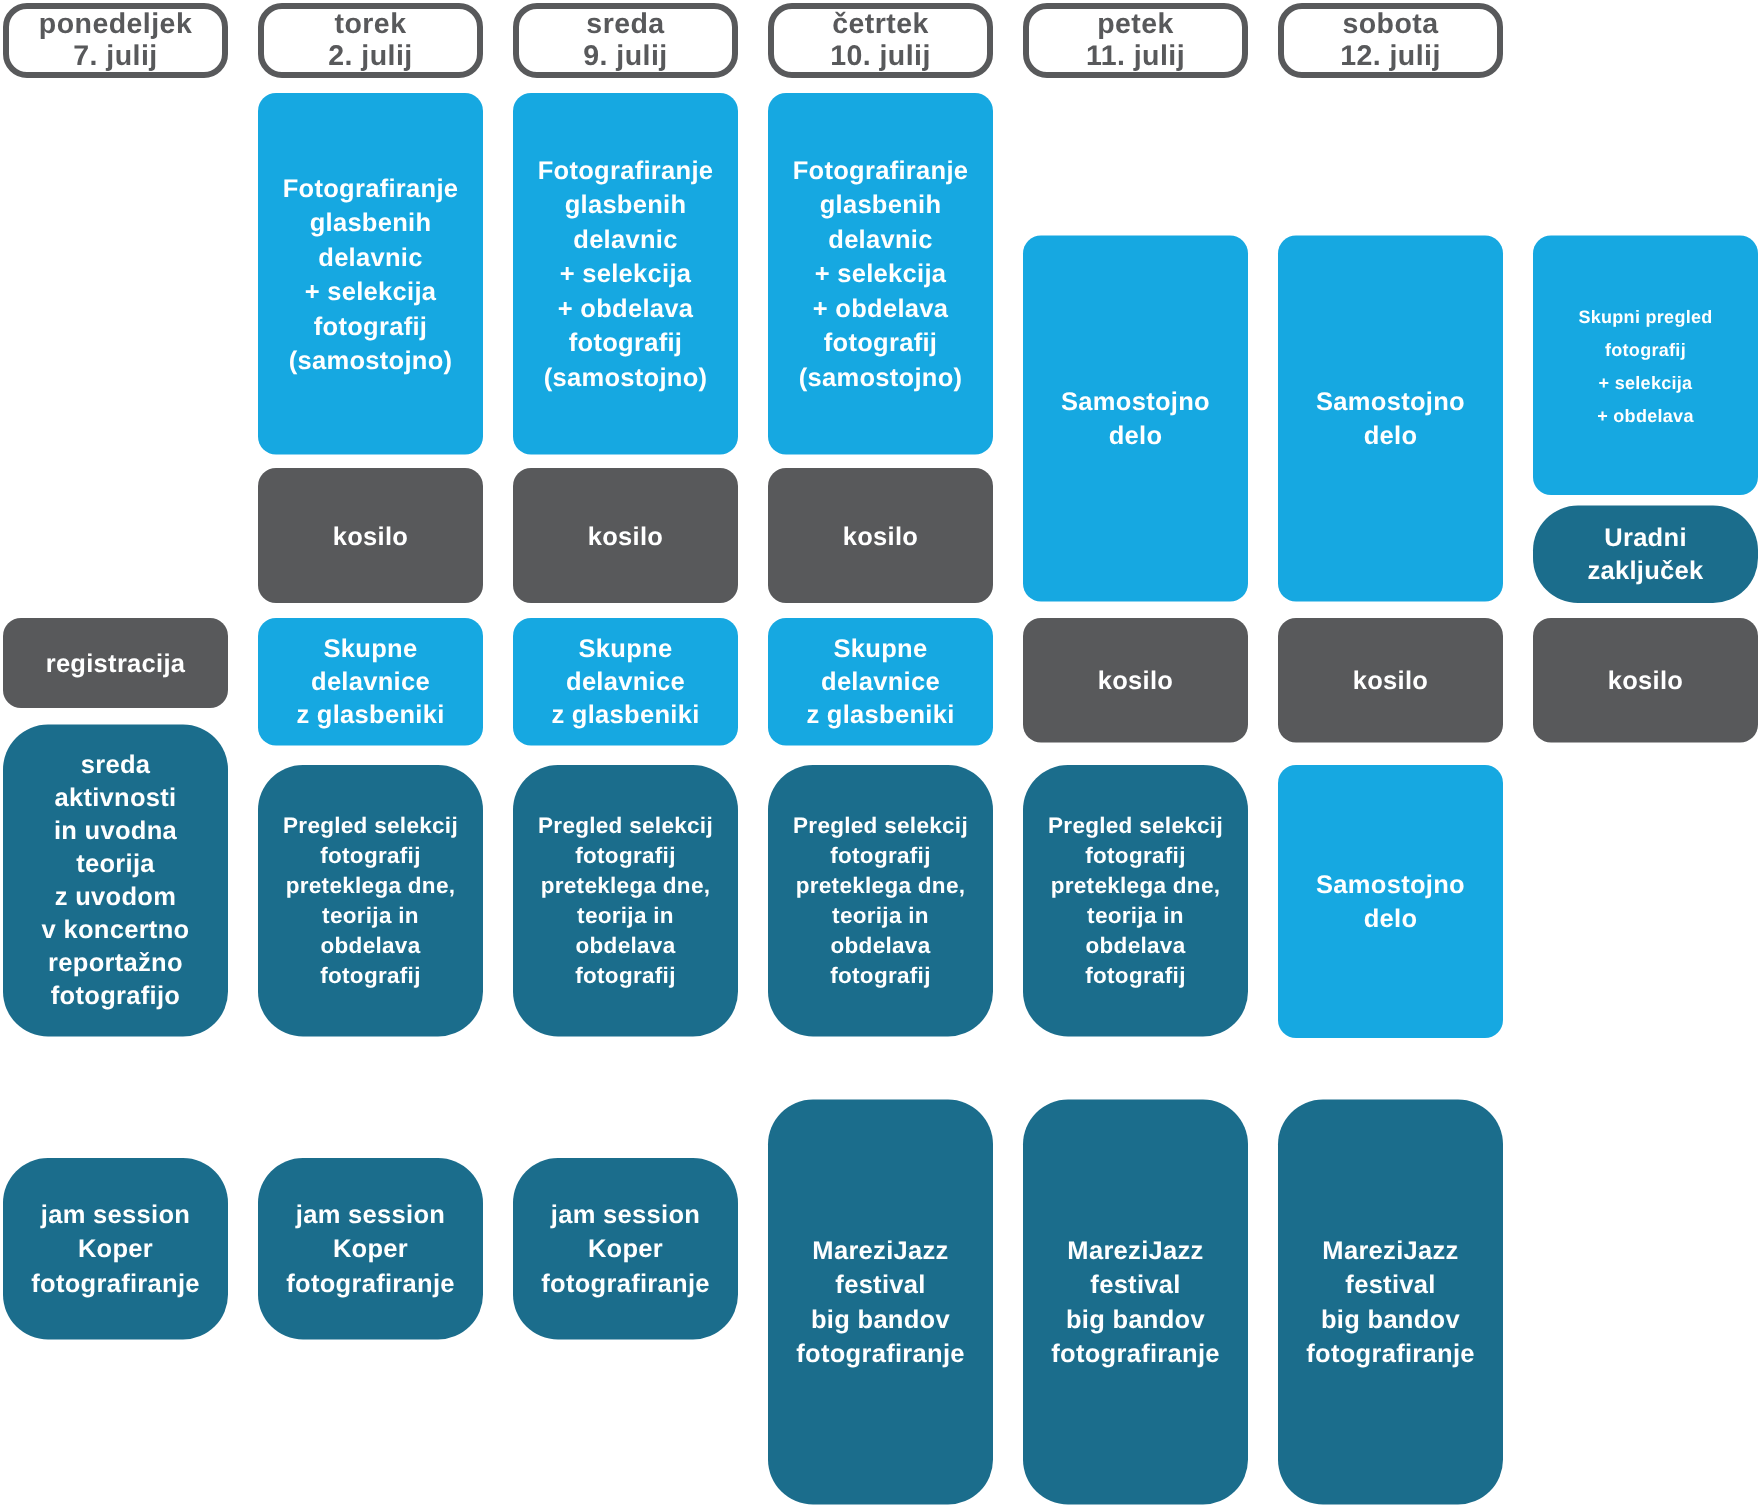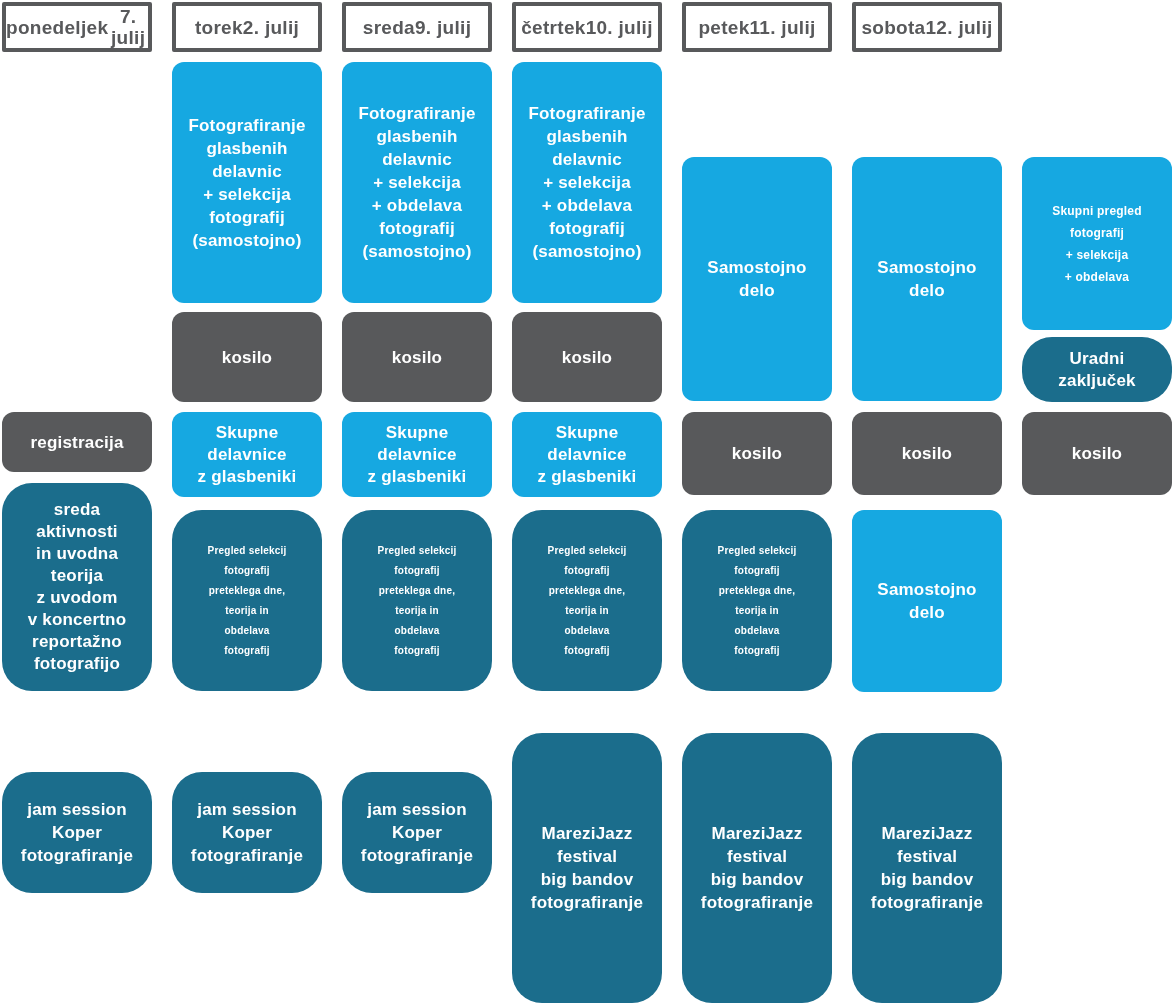--- a/index.html
+++ b/index.html
@@ -3,36 +3,36 @@
 <meta charset="utf-8">
 <style>
   html,body{margin:0;padding:0;background:#ffffff;}
   body{font-family:"Liberation Sans",sans-serif;font-weight:bold;}
   .board{position:relative;width:1172px;height:1005px;background:#fff;overflow:hidden;}
   .col{position:absolute;top:0;width:150px;height:1005px;}
   .day-header{
     position:absolute;left:0;width:150px;height:50px;box-sizing:border-box;
     background:var(--header-bg,#fff);
     border:4px solid var(--gray,#58595B);
-    border-radius:2px;
+    border-radius:16px;
     color:var(--gray,#58595B);
-    display:flex;flex-direction:row;align-items:center;justify-content:center;
+    display:flex;flex-direction:column;align-items:center;justify-content:center;
     text-align:center;font-size:19px;line-height:21px;letter-spacing:.3px;
   }
   .block{
     position:absolute;left:0;width:150px;box-sizing:border-box;
     border-radius:12px;color:var(--block-text,#fff);
     display:flex;align-items:center;justify-content:center;
     text-align:center;white-space:pre-line;padding:6px 6px;
     font-size:17px;line-height:23px;letter-spacing:.2px;
   }
   .blue{background:var(--light-blue,#16A8E1);}
   .teal{background:var(--teal,#1B6D8C);border-radius:30px;}
   .gray{background:var(--gray,#58595B);}
-  .t15{font-size:10px;line-height:20px;}
+  .t15{font-size:15px;line-height:20px;}
   .t16{font-size:12px;line-height:22px;}
   .tight{line-height:22px;}
 </style>
 </head>
 <body>
 
 <div class="board">
 
   <div class="col" style="left:2px">
     <div class="day-header" style="top:2px">

